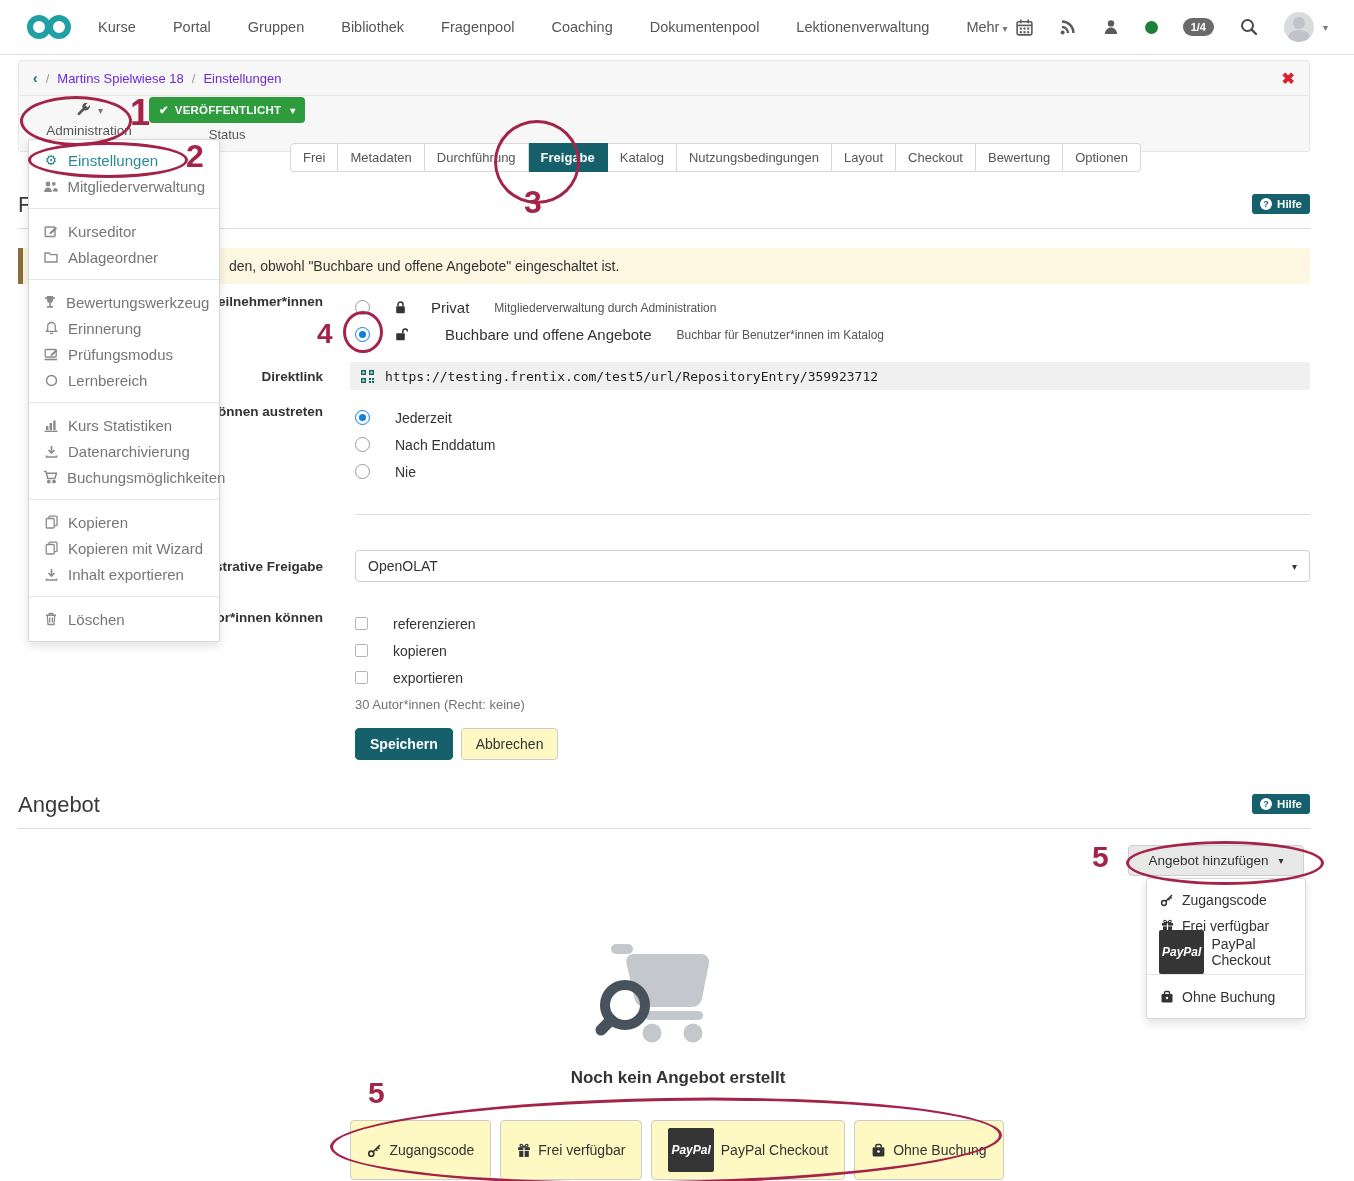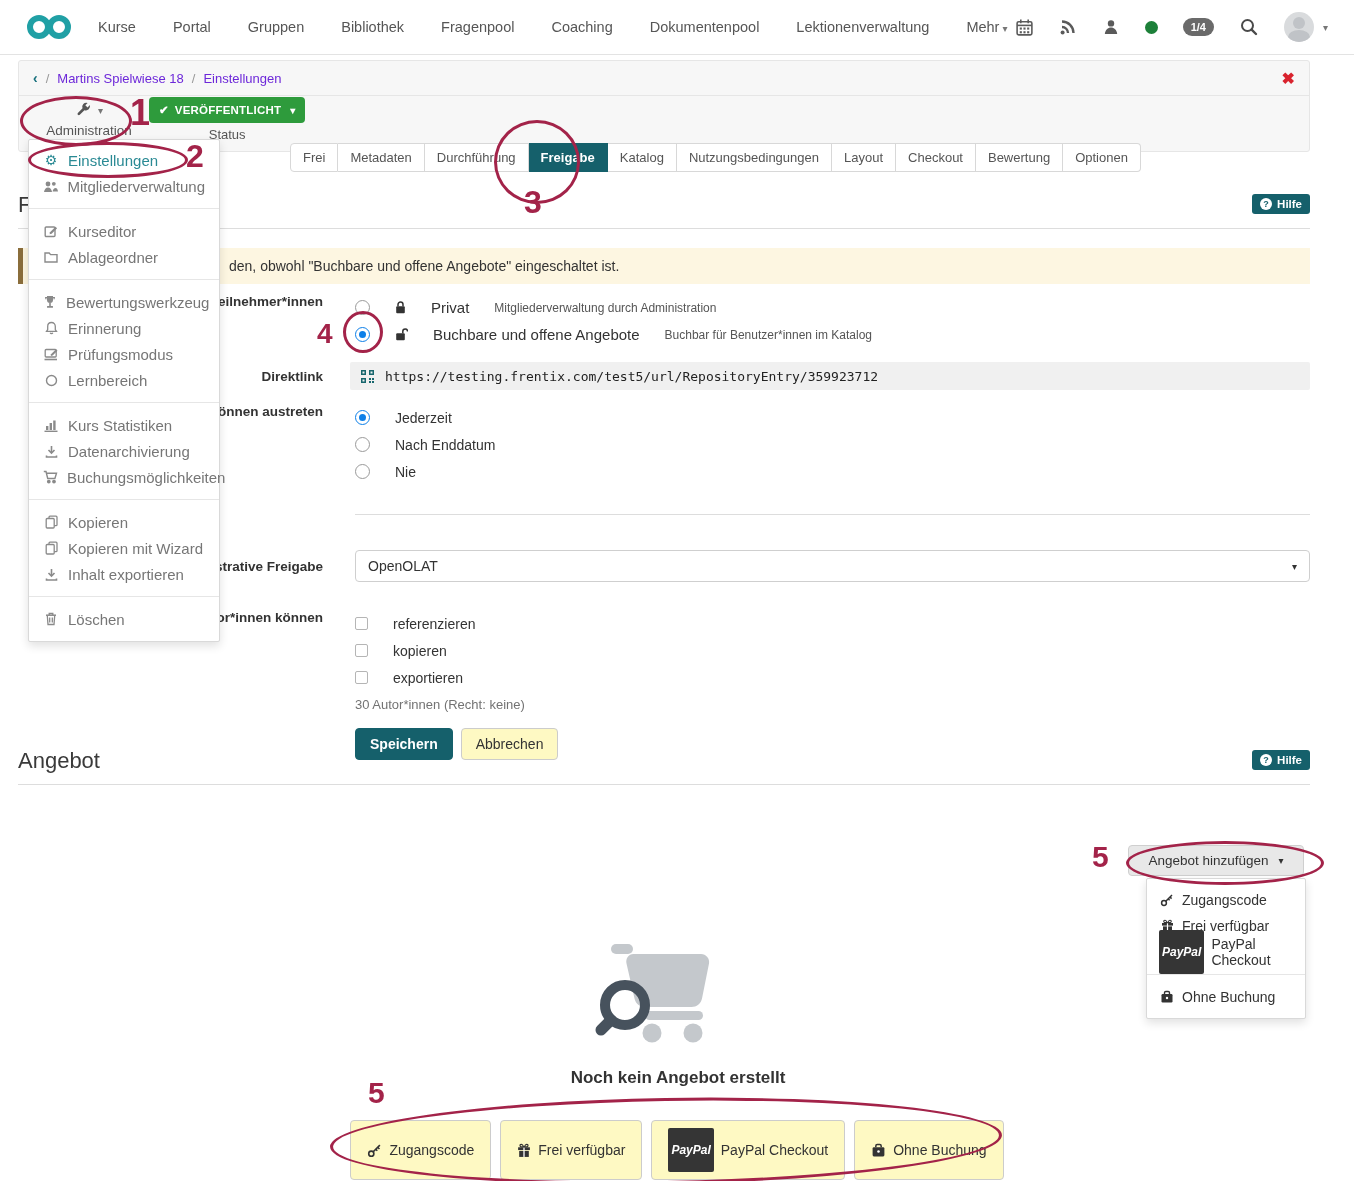--- a/index.html
+++ b/index.html
@@ -251,21 +251,21 @@
           <span class="opt-desc">Mitgliederverwaltung durch Administration</span>
         </div>
         <div class="optline">
           <span class="radio sel"></span>
           <span>
             <svg width="13" height="13" viewBox="0 0 13 13">
                 <rect x="1.2" y="5.2" width="8.6" height="7" rx="1" fill="#333"></rect>
             <path d="M7.8 5.2V3.4a2.4 2.4 0 0 1 4.8 0" fill="none" stroke="#333" stroke-width="1.5"></path>
               </svg>
           </span>
-          <span style="font-size:15px;">Buchbare und offene Angebote</span>
+          <span style="font-size:15px;margin-left:12px;">Buchbare und offene Angebote</span>
           <span class="opt-desc">Buchbar für Benutzer*innen im Katalog</span>
         </div>
       </div>
     </div>
 
     <div class="frow" style="top:70px;align-items:center;">
       <div class="flabel">Direktlink</div>
       <div class="fctrl" style="margin-left:27px;">
         <div class="linkbar">
           <span>
@@ -484,21 +484,21 @@
             <path d="M4.2 3V1.5h3.6V3"></path>
         <path d="M2.3 3.5l.7 9h6l.7-9"></path>
             <line x1="4.7" y1="5.5" x2="4.7" y2="10.5"></line>
             <line x1="7.3" y1="5.5" x2="7.3" y2="10.5"></line>
           </svg>
       </span>
         <span>Löschen</span>
     </div>
   </div>
 
-  <div class="section-head" style="top:748px;">
+  <div class="section-head" style="top:792px;">
     <span class="section-title">Angebot</span>
     <span class="help-btn" style="top:2px;">
       <span class="qmark">?</span>
       <span>Hilfe</span>
     </span>
   </div>
 
   <div class="add-offer-btn">
     <span>Angebot hinzufügen</span>
     <span class="caret" style="color:#333;">▾</span>

